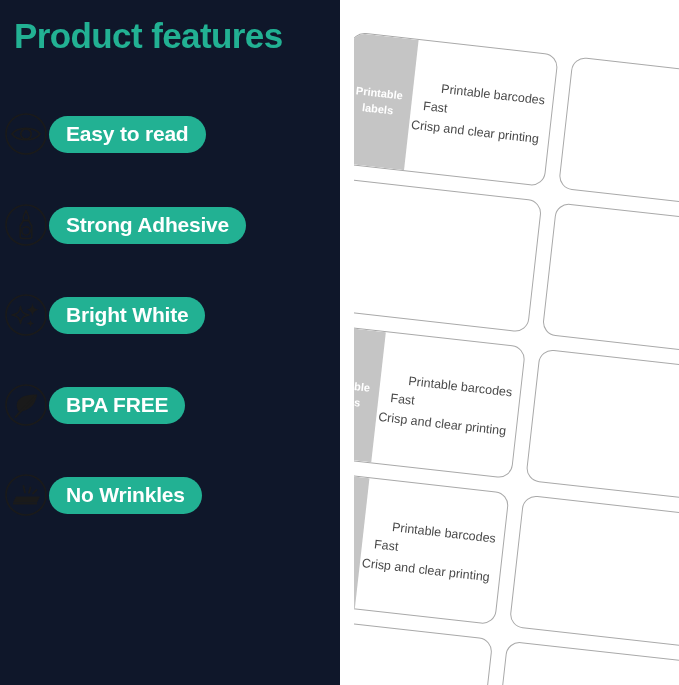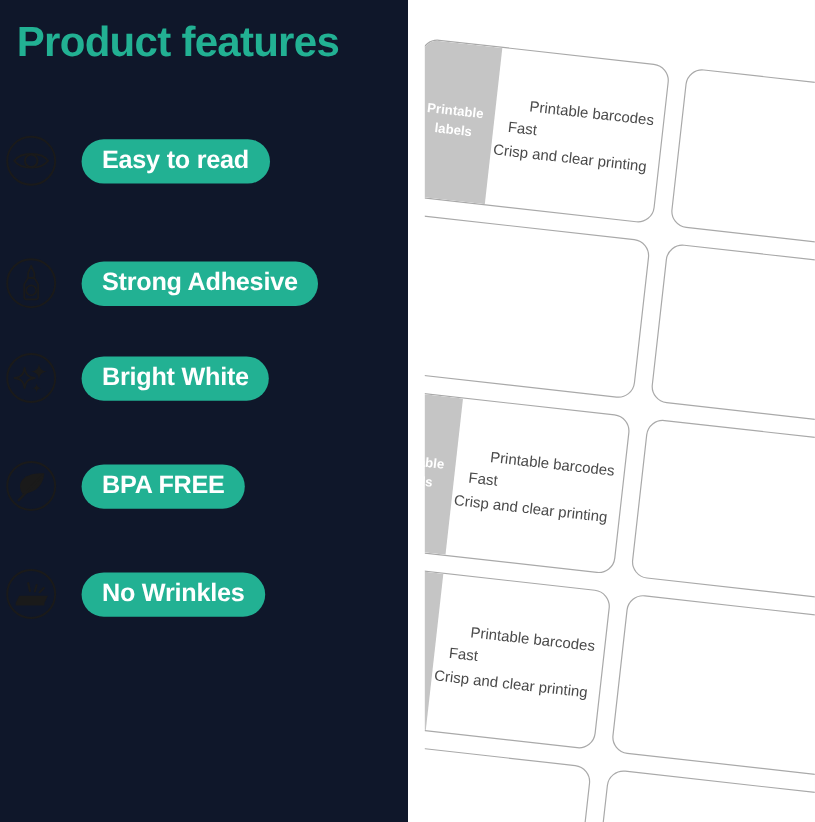--- a/index.html
+++ b/index.html
@@ -35,21 +35,21 @@
     color: #22b193;
     letter-spacing: -0.6px;
     white-space: nowrap;
   }
 
   .feature-row {
     position: absolute;
     left: 4px;
     display: flex;
     align-items: center;
-    gap: 20px;
+    gap: 1px;
   }
 
   .feature-icon {
     width: 44px;
     height: 44px;
     flex: 0 0 44px;
     display: block;
   }
 
   .feature-badge {
@@ -219,21 +219,21 @@
 
   <div class="feature-row" style="top:112px;">
     <svg class="feature-icon" viewBox="0 0 44 44">
       <circle cx="22" cy="22" r="20" fill="none" stroke="#1a1a1a" stroke-width="1.6"></circle>
       <path d="M8 22 C13 14.5, 31 14.5, 36 22 C31 29.5, 13 29.5, 8 22 Z" fill="none" stroke="#1a1a1a" stroke-width="1.7"></path>
       <circle cx="22" cy="22" r="5.2" fill="none" stroke="#1a1a1a" stroke-width="1.7"></circle>
     </svg>
     <div class="feature-badge">Easy to read</div>
   </div>
 
-  <div class="feature-row" style="top:214px;text-align:right;">
+  <div class="feature-row" style="top:203px;text-align:right;">
     <svg class="feature-icon" viewBox="0 0 44 44">
       <circle cx="22" cy="22" r="20" fill="none" stroke="#1a1a1a" stroke-width="1.6"></circle>
       <path d="M22 7.5 L24.6 13.5 L24.6 17.5 L19.4 17.5 L19.4 13.5 Z" fill="none" stroke="#1a1a1a" stroke-width="1.5" stroke-linejoin="round"></path>
       <path d="M19.4 17.5 L16.2 23 L16.2 33.5 C16.2 34.6 17 35.4 18.1 35.4 L25.9 35.4 C27 35.4 27.8 34.6 27.8 33.5 L27.8 23 L24.6 17.5 Z" fill="none" stroke="#1a1a1a" stroke-width="1.5" stroke-linejoin="round"></path>
       <circle cx="22" cy="28" r="4.2" fill="none" stroke="#1a1a1a" stroke-width="1.5"></circle>
     </svg>
     <div class="feature-badge">Strong Adhesive</div>
   </div>
 
   <div class="feature-row" style="top:383px;">

